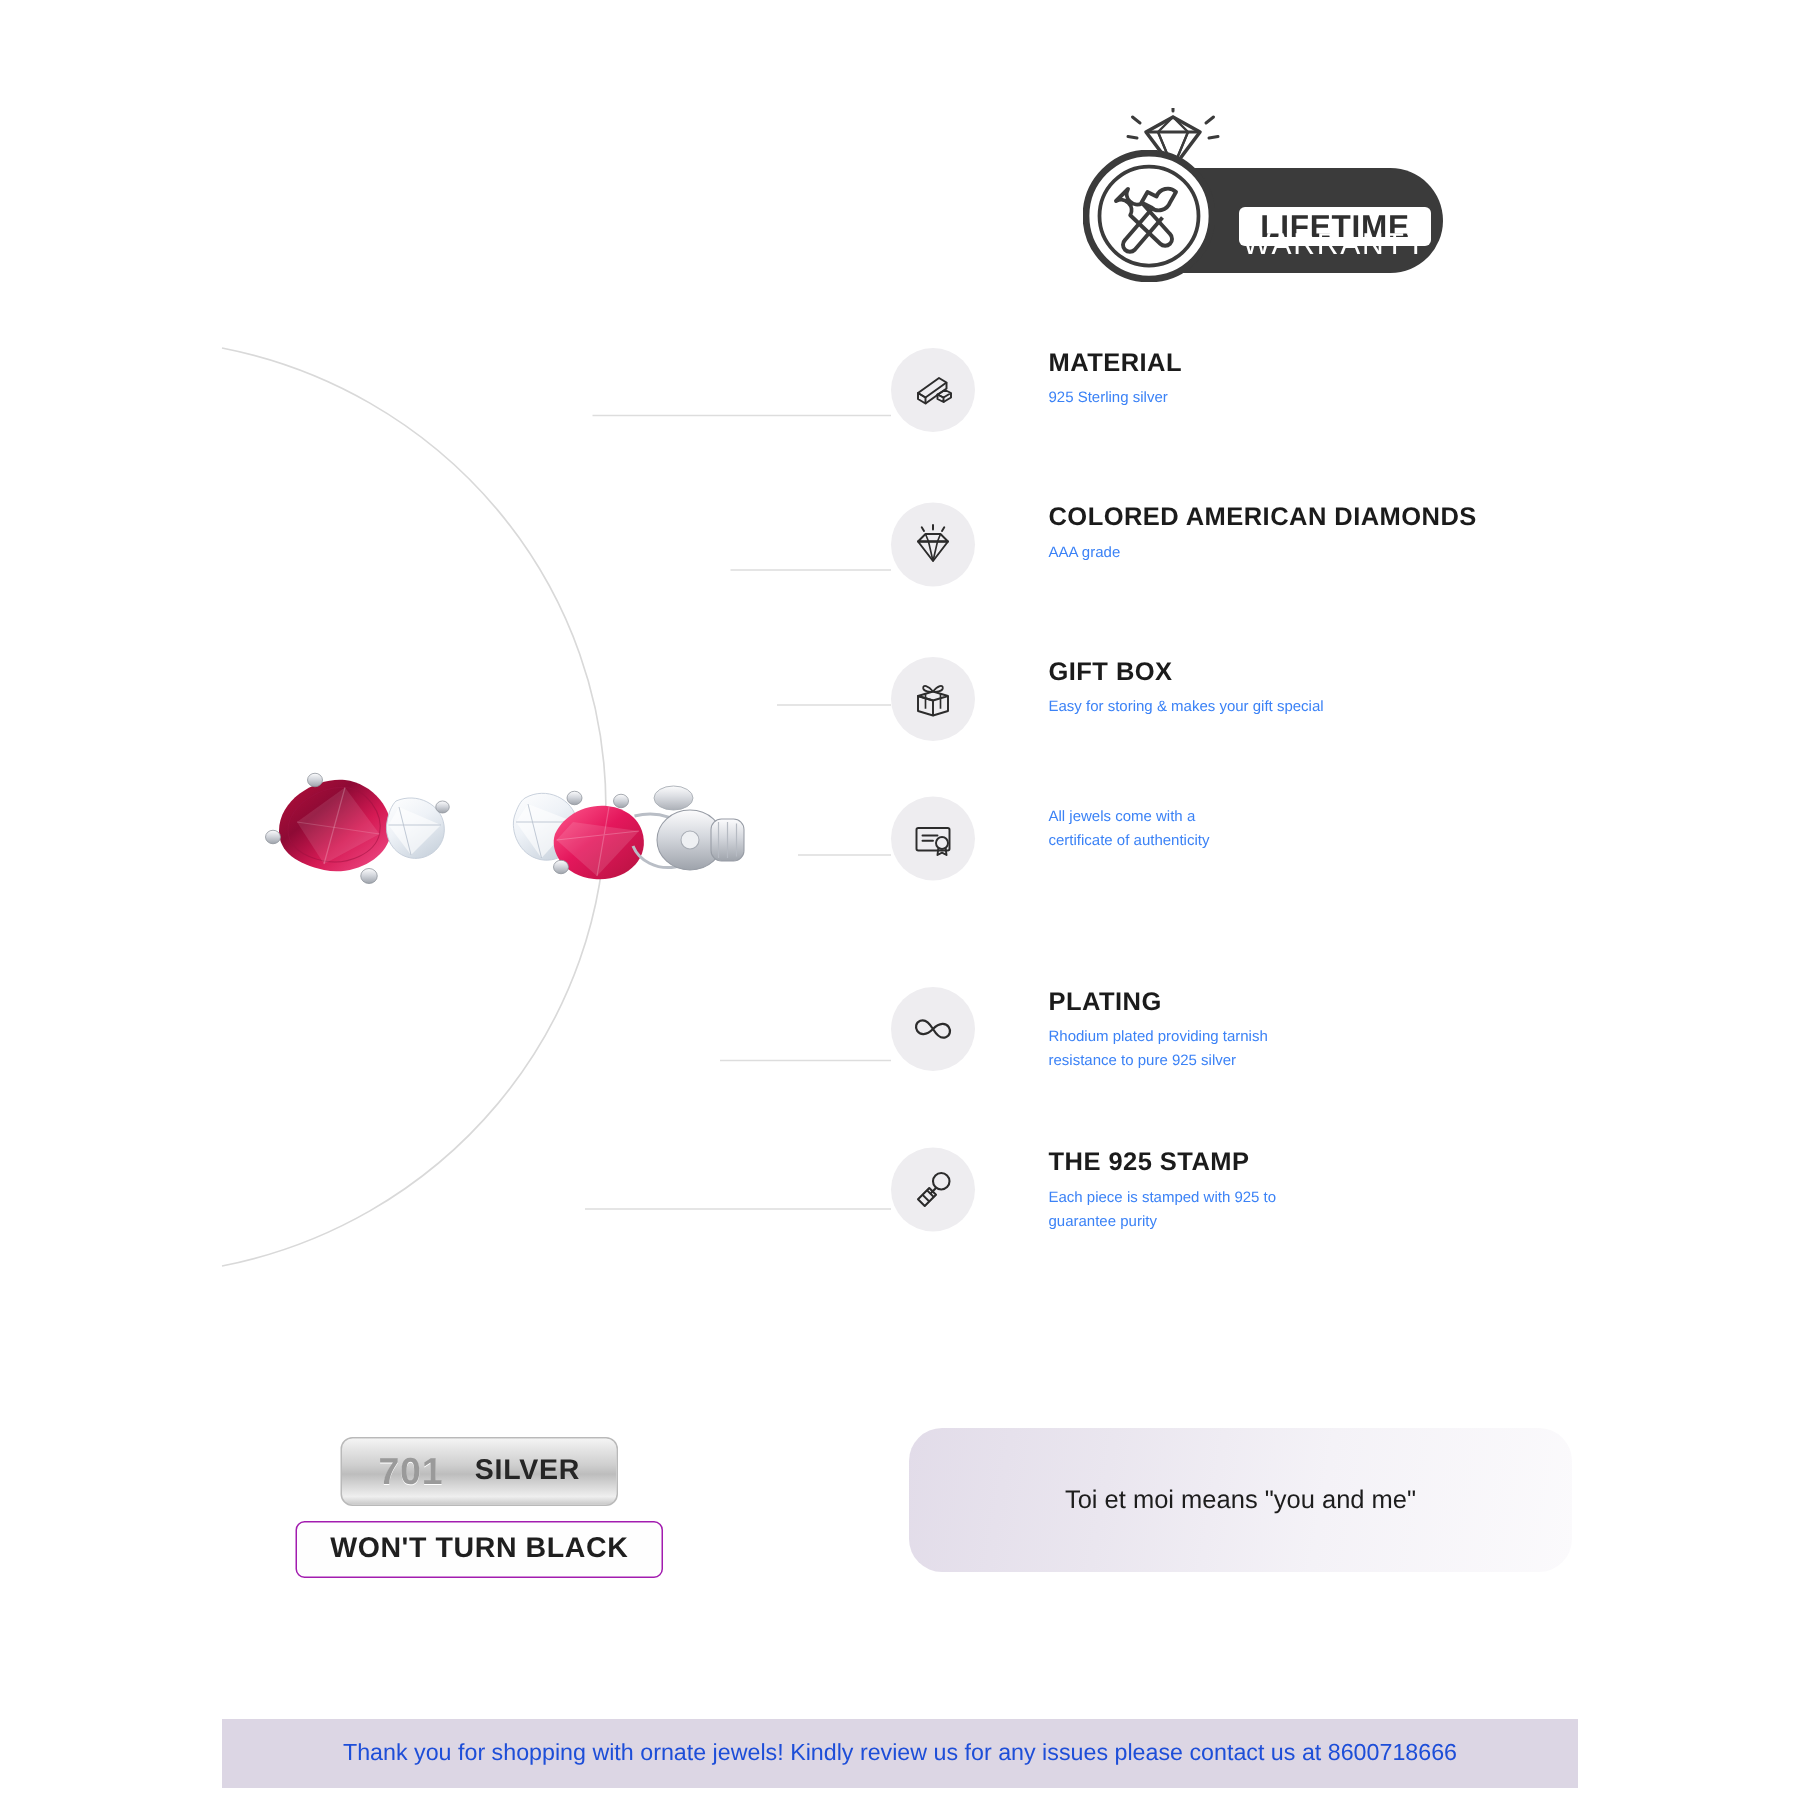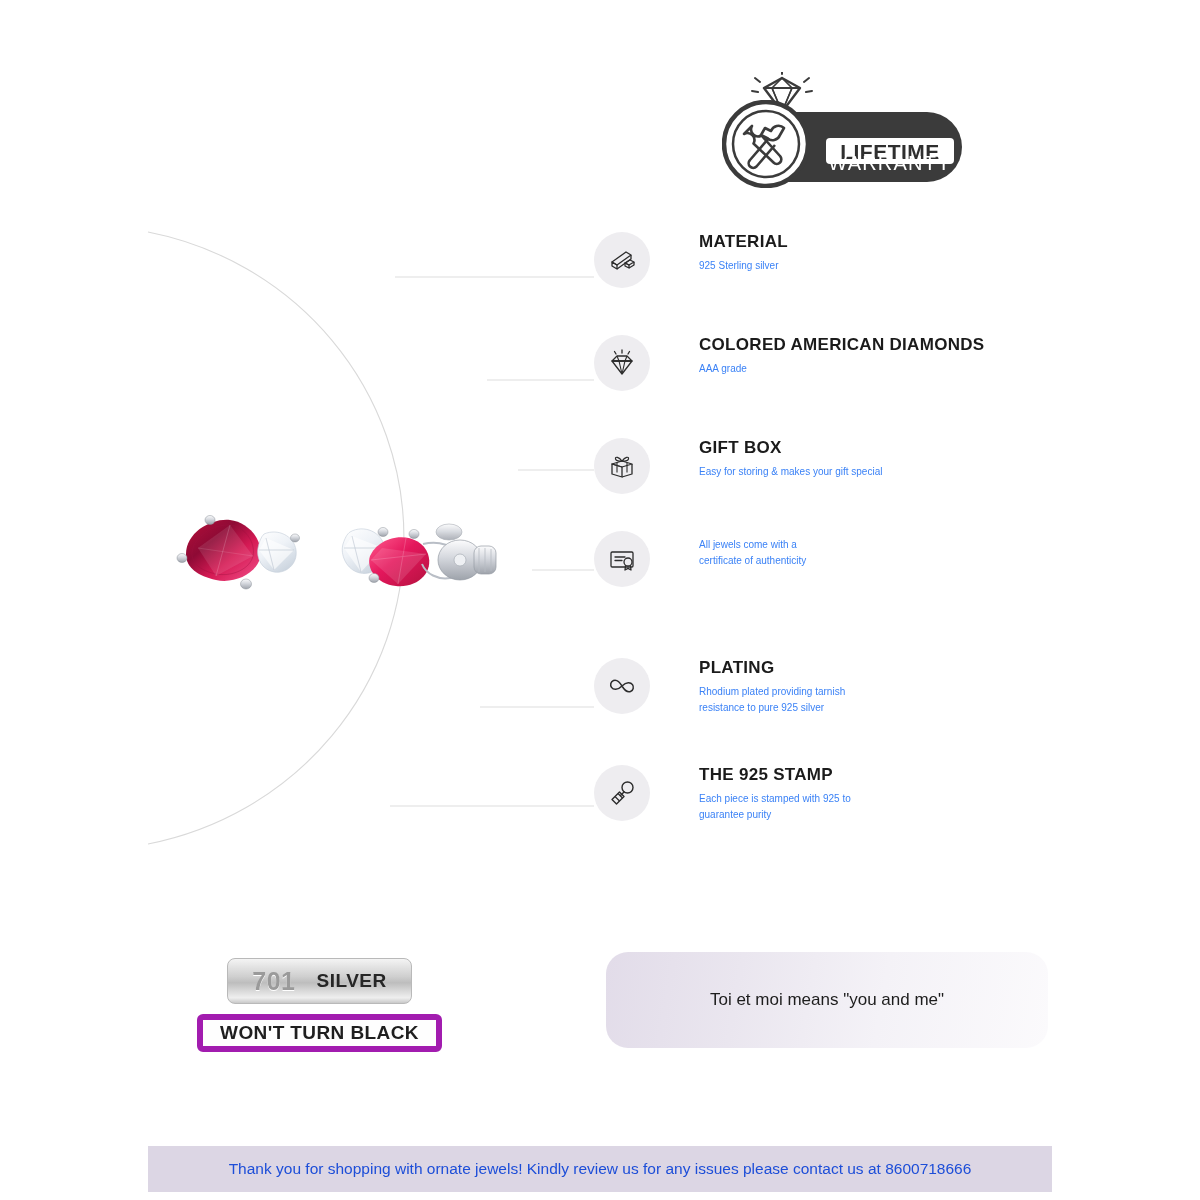--- a/index.html
+++ b/index.html
@@ -91,21 +91,21 @@
     letter-spacing: 0.5px;
     text-shadow: 0 1px 0 #ffffff;
   }
   #silver-plate .word {
     font-size: 19px; font-weight: bold; color: #262626;
     letter-spacing: 0.5px; margin-left: 21px;
   }
   #wont-turn-black {
     position: absolute; left: 0px; top: 64px;
     width: 245px; height: 38px;
-    border: 6px solid #a21caf;
+    border: 1px solid #a21caf;
     border-radius: 6px;
     background: #fefefe;
     display: flex; align-items: center; justify-content: center;
   }
   #wont-turn-black span {
     font-size: 19px; font-weight: bold; color: #1f1f1f; letter-spacing: 0.4px;
   }
 
   
   #quote-box {

